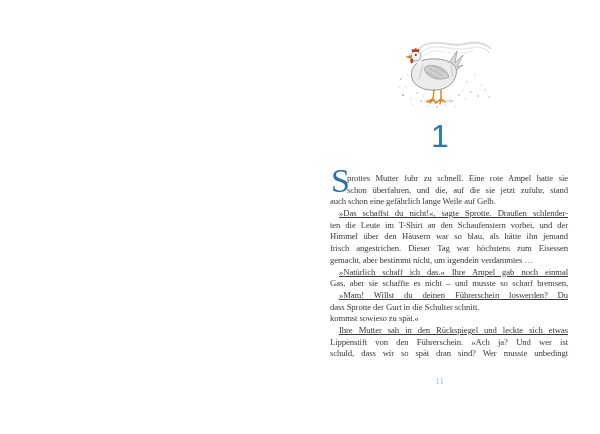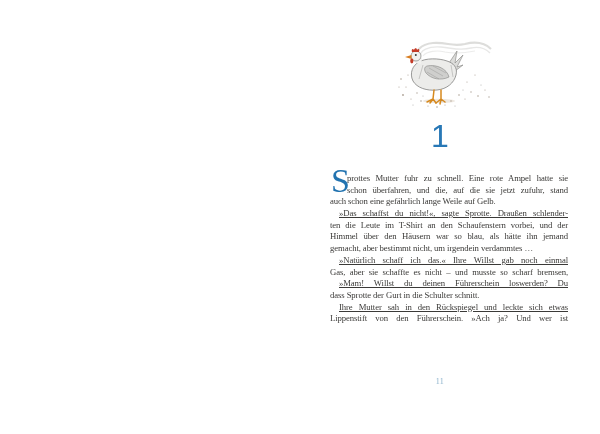--- a/index.html
+++ b/index.html
@@ -124,24 +124,27 @@
 
     <div class="dropcap">S</div>
 
     <div class="text-block">
         <div class="line j drop">prottes Mutter fuhr zu schnell. Eine rote Ampel hatte sie</div>
         <div class="line j drop">schon überfahren, und die, auf die sie jetzt zufuhr, stand</div>
         <div class="line">auch schon eine gefährlich lange Weile auf Gelb.</div>
         <div class="line j ind">»Das schaffst du nicht!«, sagte Sprotte. Draußen schlender-</div>
         <div class="line j">ten die Leute im T-Shirt an den Schaufenstern vorbei, und der</div>
         <div class="line j">Himmel über den Häusern war so blau, als hätte ihn jemand</div>
+        <div class="line j">frisch angestrichen. Dieser Tag war höchstens zum Eisessen</div>
         <div class="line">gemacht, aber bestimmt nicht, um irgendein verdammtes …</div>
-        <div class="line j ind">»Natürlich schaff ich das.« Ihre Willst gab noch einmal</div>
+        <div class="line j ind">»Natürlich schaff ich das.« Ihre Ampel gab noch einmal</div>
         <div class="line j">Gas, aber sie schaffte es nicht – und musste so scharf bremsen,</div>
         <div class="line j ind">»Mam! Willst du deinen Führerschein loswerden? Du</div>
         <div class="line">dass Sprotte der Gurt in die Schulter schnitt.</div>
+        <div class="line">kommst sowieso zu spät.«</div>
         <div class="line j ind">Ihre Mutter sah in den Rückspiegel und leckte sich etwas</div>
         <div class="line j">Lippenstift von den Führerschein. »Ach ja? Und wer ist</div>
+        <div class="line j">schuld, dass wir so spät dran sind? Wer musste unbedingt</div>
       </div>
 
     <div class="page-number">11</div>
   </div>
 </div>
 
 </body></html>

